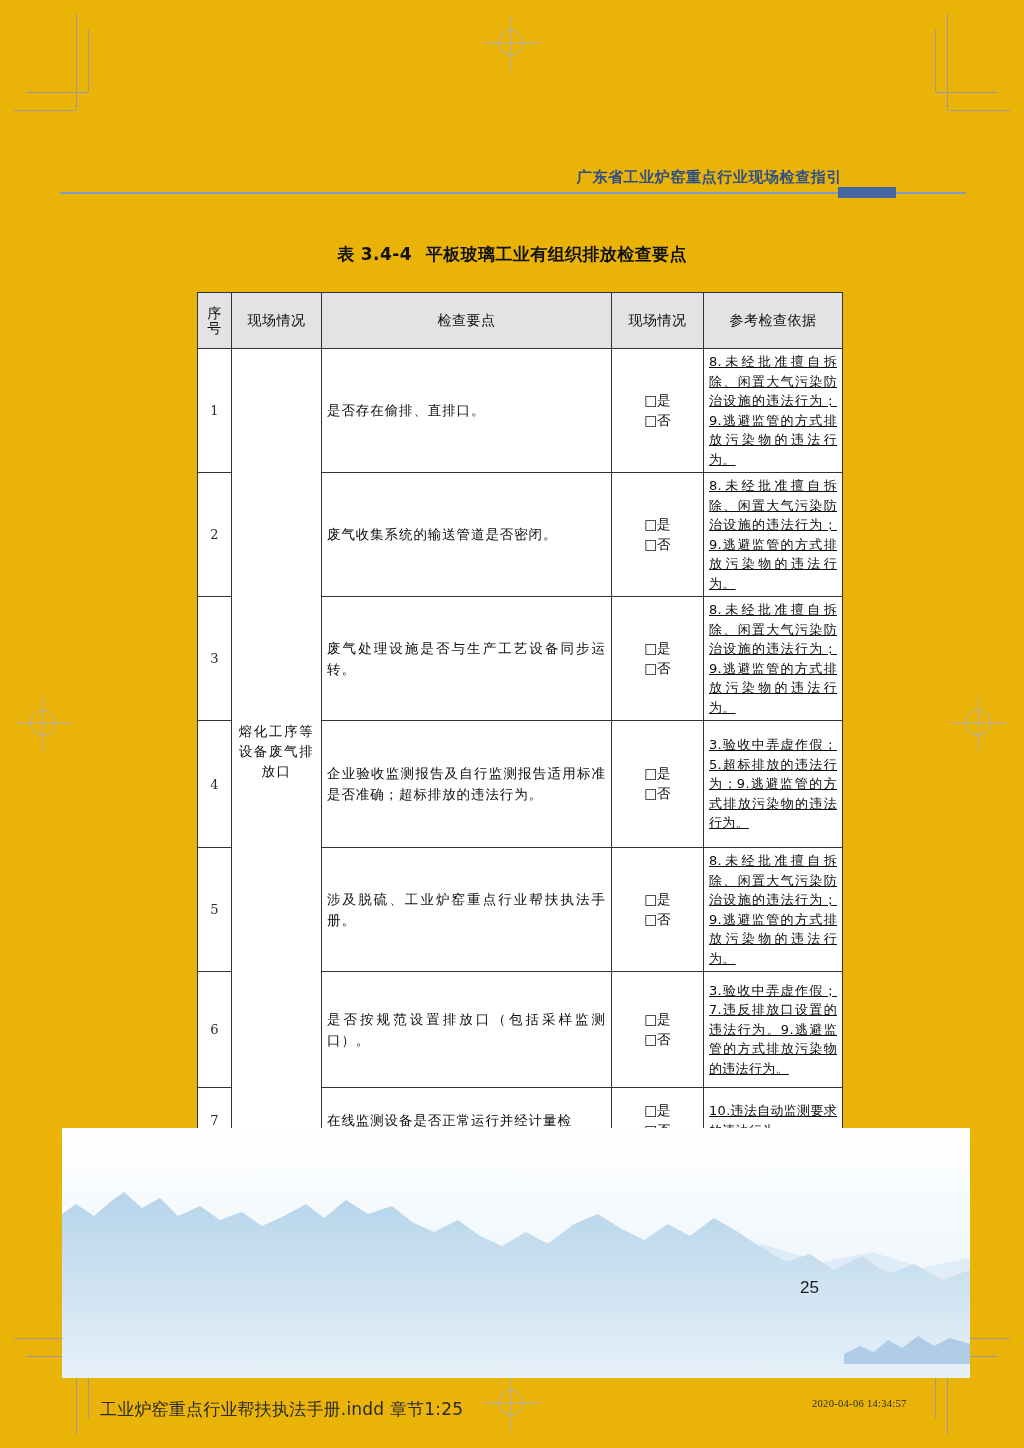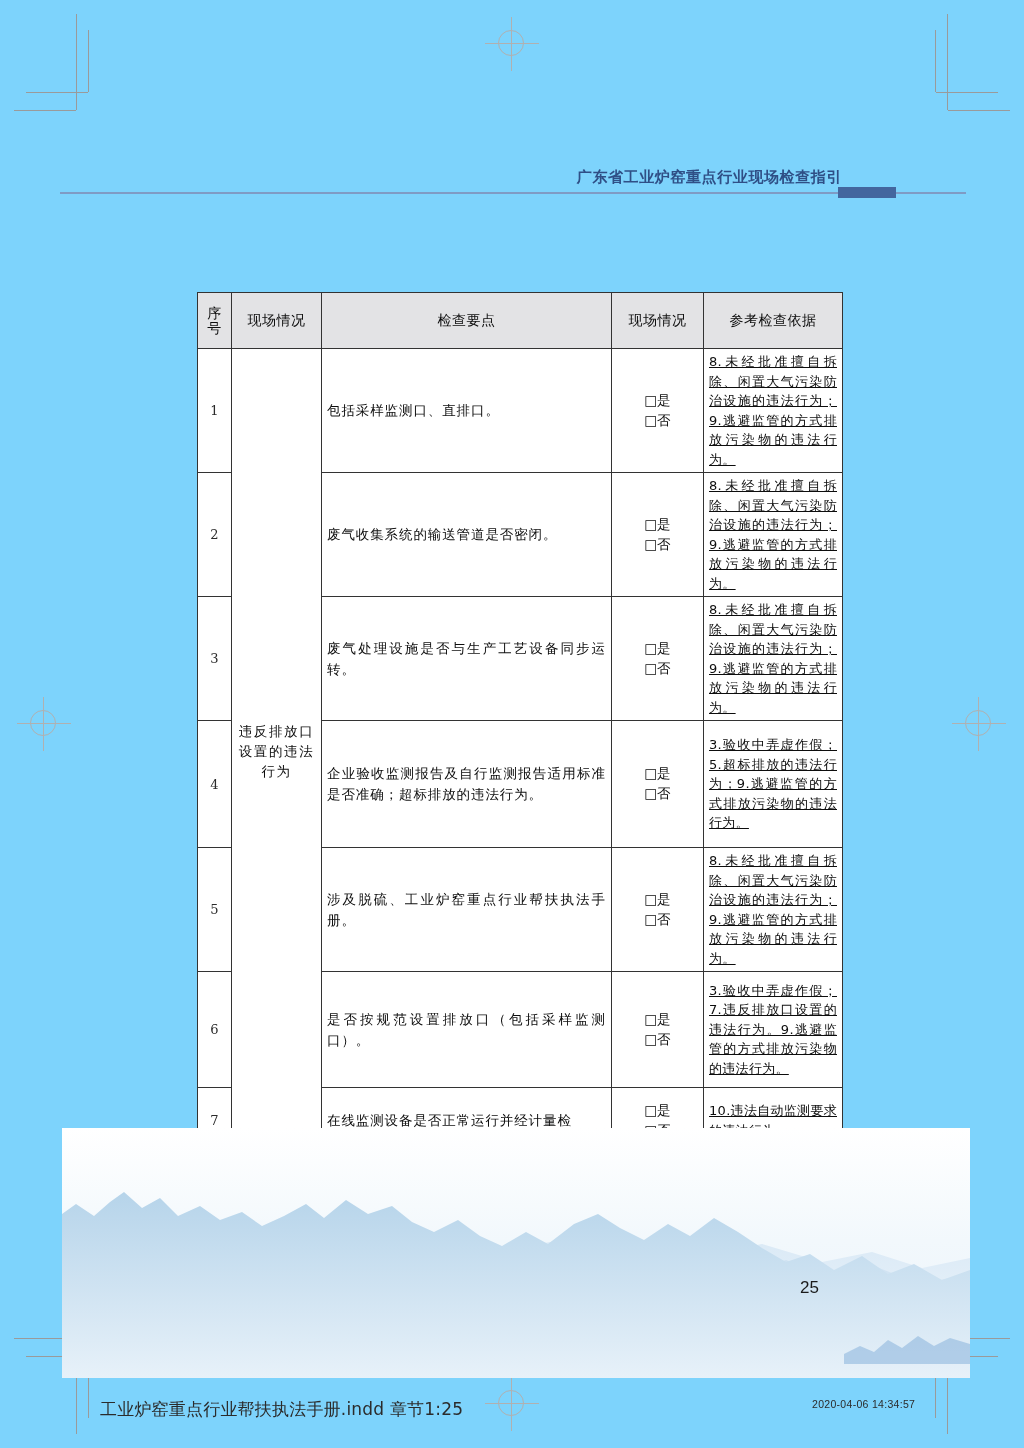--- a/index.html
+++ b/index.html
@@ -7,21 +7,21 @@
     padding: 0;
     background: #ffffff;
   }
   body {
     font-family: "DejaVu Sans", "Liberation Sans", sans-serif;
   }
   #page {
     position: relative;
     width: 1024px;
     height: 1448px;
-    background: #7dd3fc;
+    background: #eab308;
     overflow: hidden;
   }
 
   
   .crop-corner { position: absolute; width: 110px; height: 110px; }
   .crop-corner span { position: absolute; background: #9a9a9a; }
   .cm-h { height: 1px; }
   .cm-v { width: 1px; }
 
   .reg-mark {
@@ -204,21 +204,21 @@
   
   .slug {
     position: absolute;
     top: 1398px;
     font-size: 17px;
     color: #2b2b2b;
   }
   .slug-left { left: 100px; letter-spacing: 0.2px; }
   .slug-right {
     left: 812px;
-    font-family: Liberation Sans, sans-serif;
+    font-family: Liberation Serif, serif;
     font-size: 10.5px;
     letter-spacing: 0.3px;
   }
 </style>
 </head>
 <body>
 
 <div id="page">
 
   <div class="crop-corner" style="left:14px; top:14px;">
@@ -266,40 +266,43 @@
       <div class="rh"></div>
       <div class="circle"></div>
   </div>
 
   <div class="doc-header">
     <div class="htext">广东省工业炉窑重点行业现场检查指引</div>
     <div class="hrule"></div>
     <div class="hblock"></div>
   </div>
 
+  <div class="table-caption">
+    <span class="cap-num">表 3.4-4</span><span>平板玻璃工业有组织排放检查要点</span>
+  </div>
 
   <div class="tbl-wrap">
     <table class="insp">
       <thead>
         <tr>
           <th class="c-no">
             <span class="vtext">序</span>
             <span class="vtext">号</span>
           </th>
           <th class="c-link">现场情况</th>
           <th class="c-point">检查要点</th>
           <th class="c-site">现场情况</th>
           <th class="c-basis">参考检查依据</th>
         </tr>
       </thead>
       <tbody>
         <tr style="height:113px;">
           <td class="no">1</td>
-          <td class="link" rowspan="7">违反排放口设置的违法行为</td>
-          <td class="point">包括采样监测口、直排口。</td>
+          <td class="link" rowspan="7">熔化工序等设备废气排放口</td>
+          <td class="point">是否存在偷排、直排口。</td>
           <td class="site">
             <span class="opt">□是</span>
             <span class="opt">□否</span>
           </td>
           <td class="basis">8.未经批准擅自拆除、闲置大气污染防治设施的违法行为；9.逃避监管的方式排放污染物的违法行为。</td>
         </tr>
         <tr style="height:121px;">
           <td class="no">2</td>
           <td class="point">废气收集系统的输送管道是否密闭。</td>
           <td class="site">

